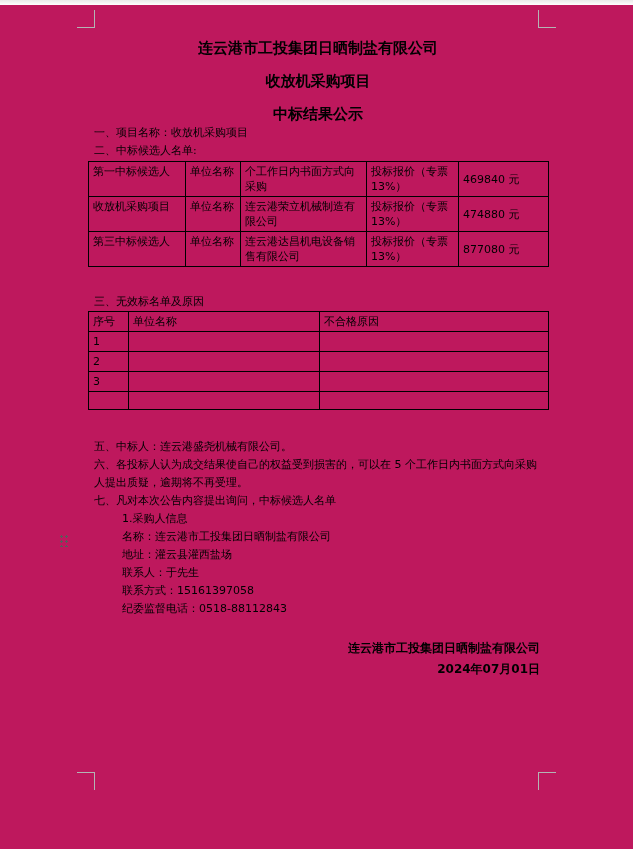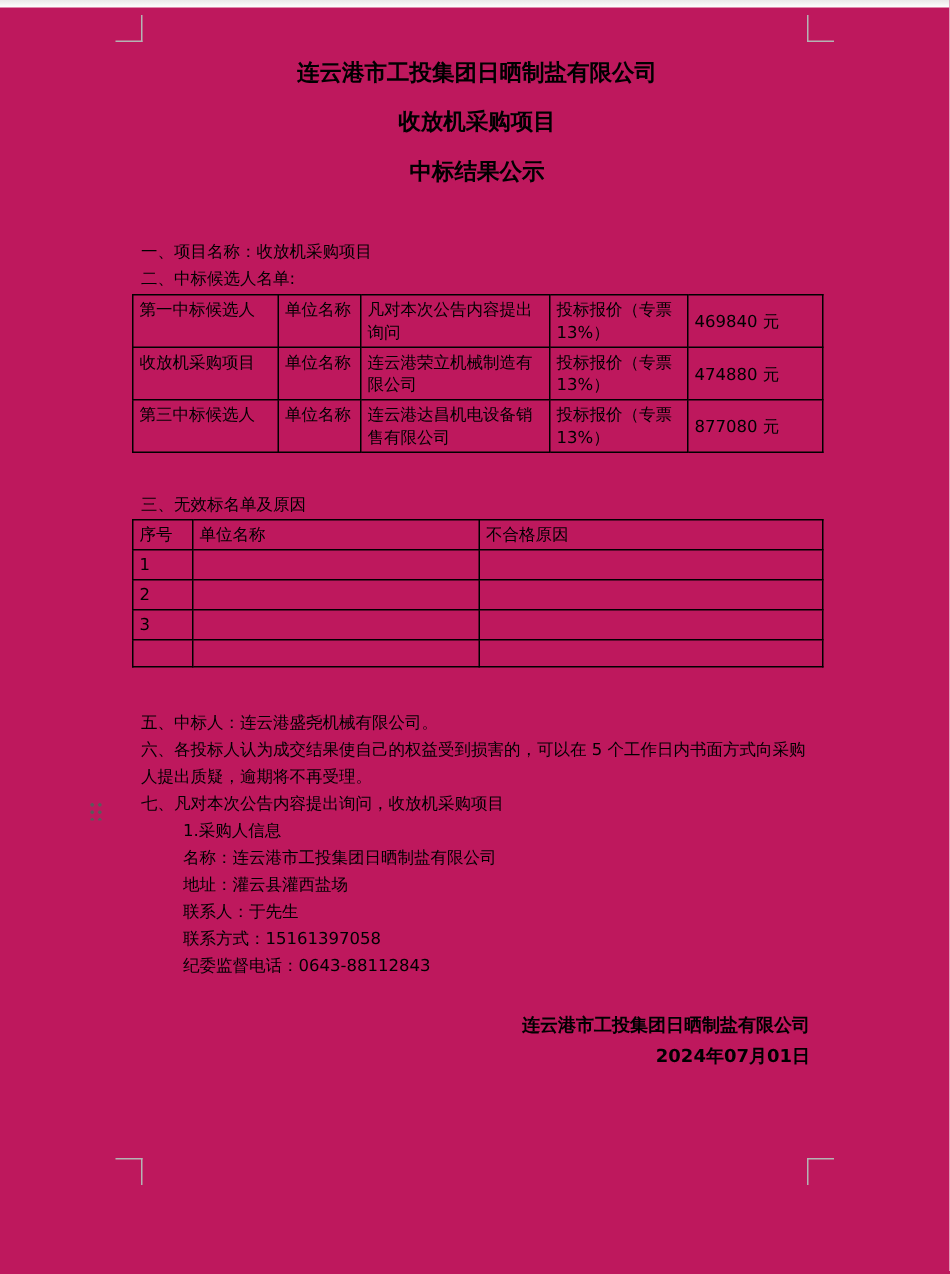--- a/index.html
+++ b/index.html
@@ -24,21 +24,21 @@
   .crop-br { left:538px; top:772px; border-left:1px solid #b4b4b4;  border-top:1px solid #b4b4b4; }
 
   .content { position:absolute; left:88px; top:30px; width:460px; }
 
   .doc-title { font-size:15px; font-weight:bold; text-align:center; line-height:20px; }
   .t1 { margin-top:8px; }
   .t2 { margin-top:13px; }
   .t3 { margin-top:13px; }
 
   .body-line { font-size:11px; line-height:18px; padding-left:6px; white-space:nowrap; }
-  .s1 { margin-top:35px; }
+  .s1 { }
 
   table { border-collapse:collapse; table-layout:fixed; width:460px;padding-left:39px; }
   td, th {
     border:1px solid #000;
     font-size:11px; font-weight:normal;
     text-align:left; vertical-align:top;
     padding:2px 4px; line-height:15px;
     overflow:hidden;
   }
   .winners-table { margin-top:1px; }
@@ -94,21 +94,21 @@
     <div class="doc-title t3">中标结果公示</div>
 
     <div class="body-line s1">一、项目名称：收放机采购项目</div>
     <div class="body-line">二、中标候选人名单:</div>
 
     <table class="winners-table">
       <tbody>
         <tr>
           <td class="c1">第一中标候选人</td>
           <td class="c2">单位名称</td>
-          <td class="c3">凡对本次公告内容提出询问</td>
+          <td class="c3">个工作日内书面方式向采购</td>
           <td class="c4">投标报价（专票13%）</td>
           <td class="c5">469840 元</td>
         </tr>
         <tr>
           <td class="c1">收放机采购项目</td>
           <td class="c2">单位名称</td>
           <td class="c3">连云港荣立机械制造有限公司</td>
           <td class="c4">投标报价（专票13%）</td>
           <td class="c5">474880 元</td>
         </tr>
@@ -150,28 +150,28 @@
           <td class="ic1"></td>
           <td class="ic2"></td>
           <td class="ic3"></td>
         </tr>
       </tbody>
     </table>
 
     <div class="body-line s5">五、中标人：连云港盛尧机械有限公司。</div>
     <div class="body-line">六、各投标人认为成交结果使自己的权益受到损害的，可以在 5 个工作日内书面方式向采购</div>
     <div class="body-line">人提出质疑，逾期将不再受理。</div>
-    <div class="body-line">七、凡对本次公告内容提出询问，收放机采购项目</div>
+    <div class="body-line">七、凡对本次公告内容提出询问，中标候选人名单</div>
 
     <div class="contact-line">1.采购人信息</div>
     <div class="contact-line">名称：连云港市工投集团日晒制盐有限公司</div>
     <div class="contact-line">地址：灌云县灌西盐场</div>
     <div class="contact-line">联系人：于先生</div>
     <div class="contact-line">联系方式：15161397058</div>
-    <div class="contact-line">纪委监督电话：0643-88112843</div>
+    <div class="contact-line">纪委监督电话：0518-88112843</div>
 
     <div class="signature">
       <div>连云港市工投集团日晒制盐有限公司</div>
       <div>2024年07月01日</div>
     </div>
 
   </div>
 </div>
 
 </body></html>

